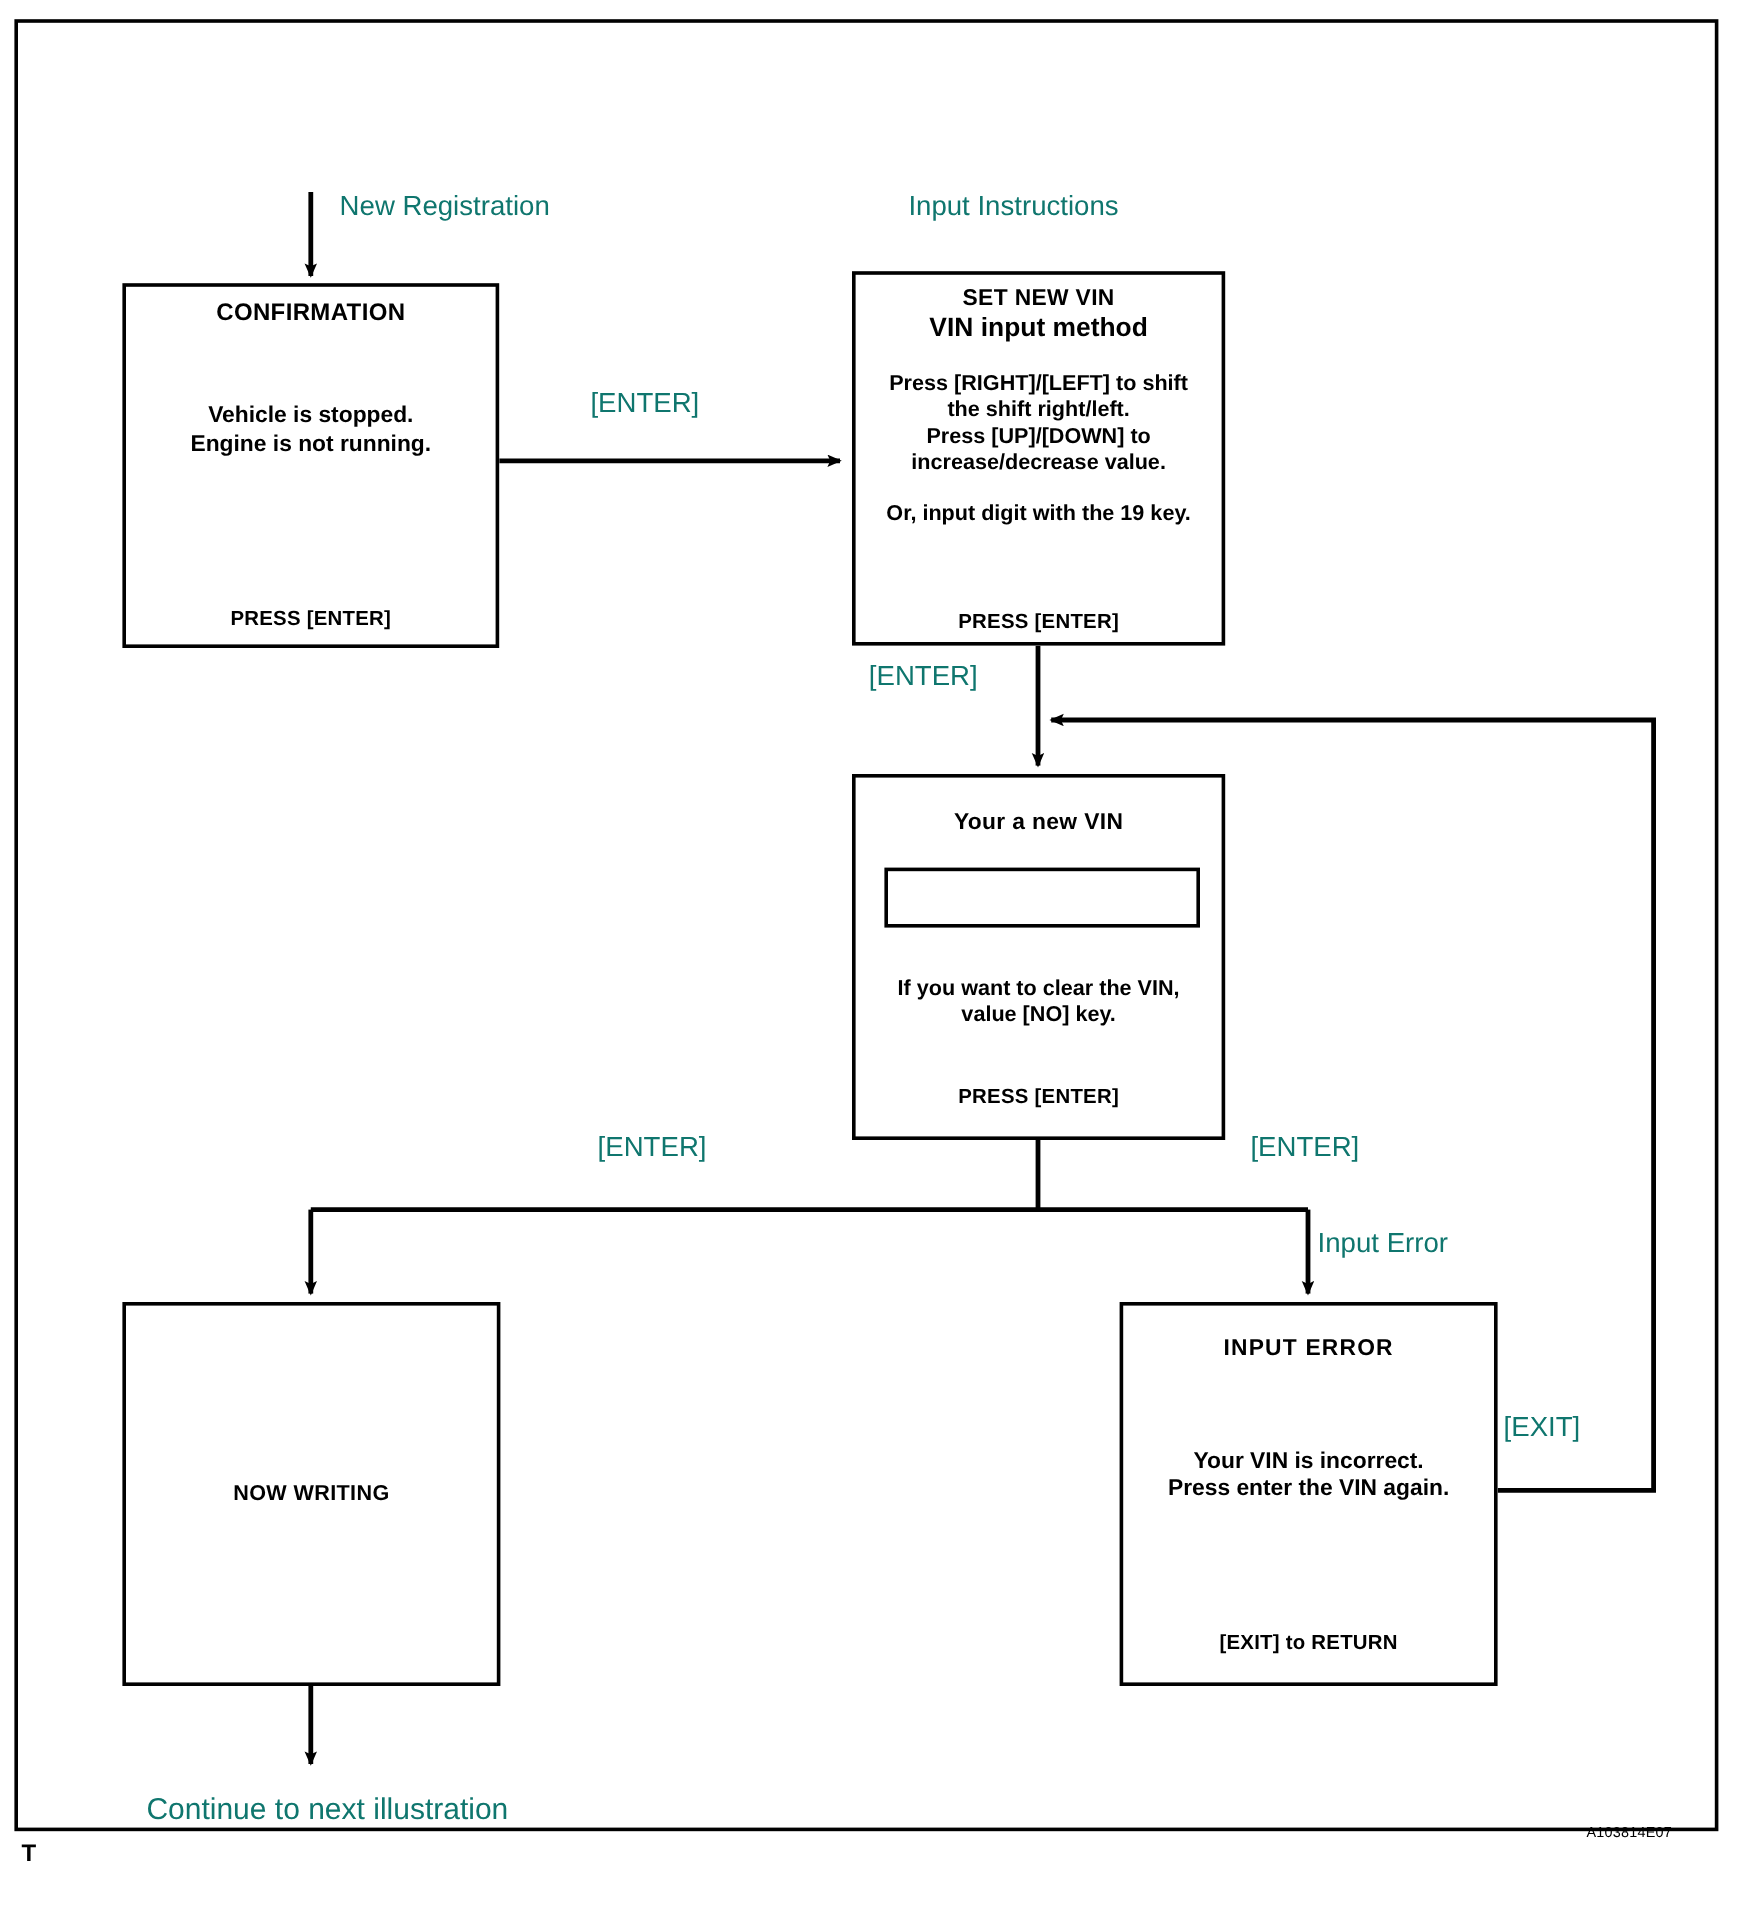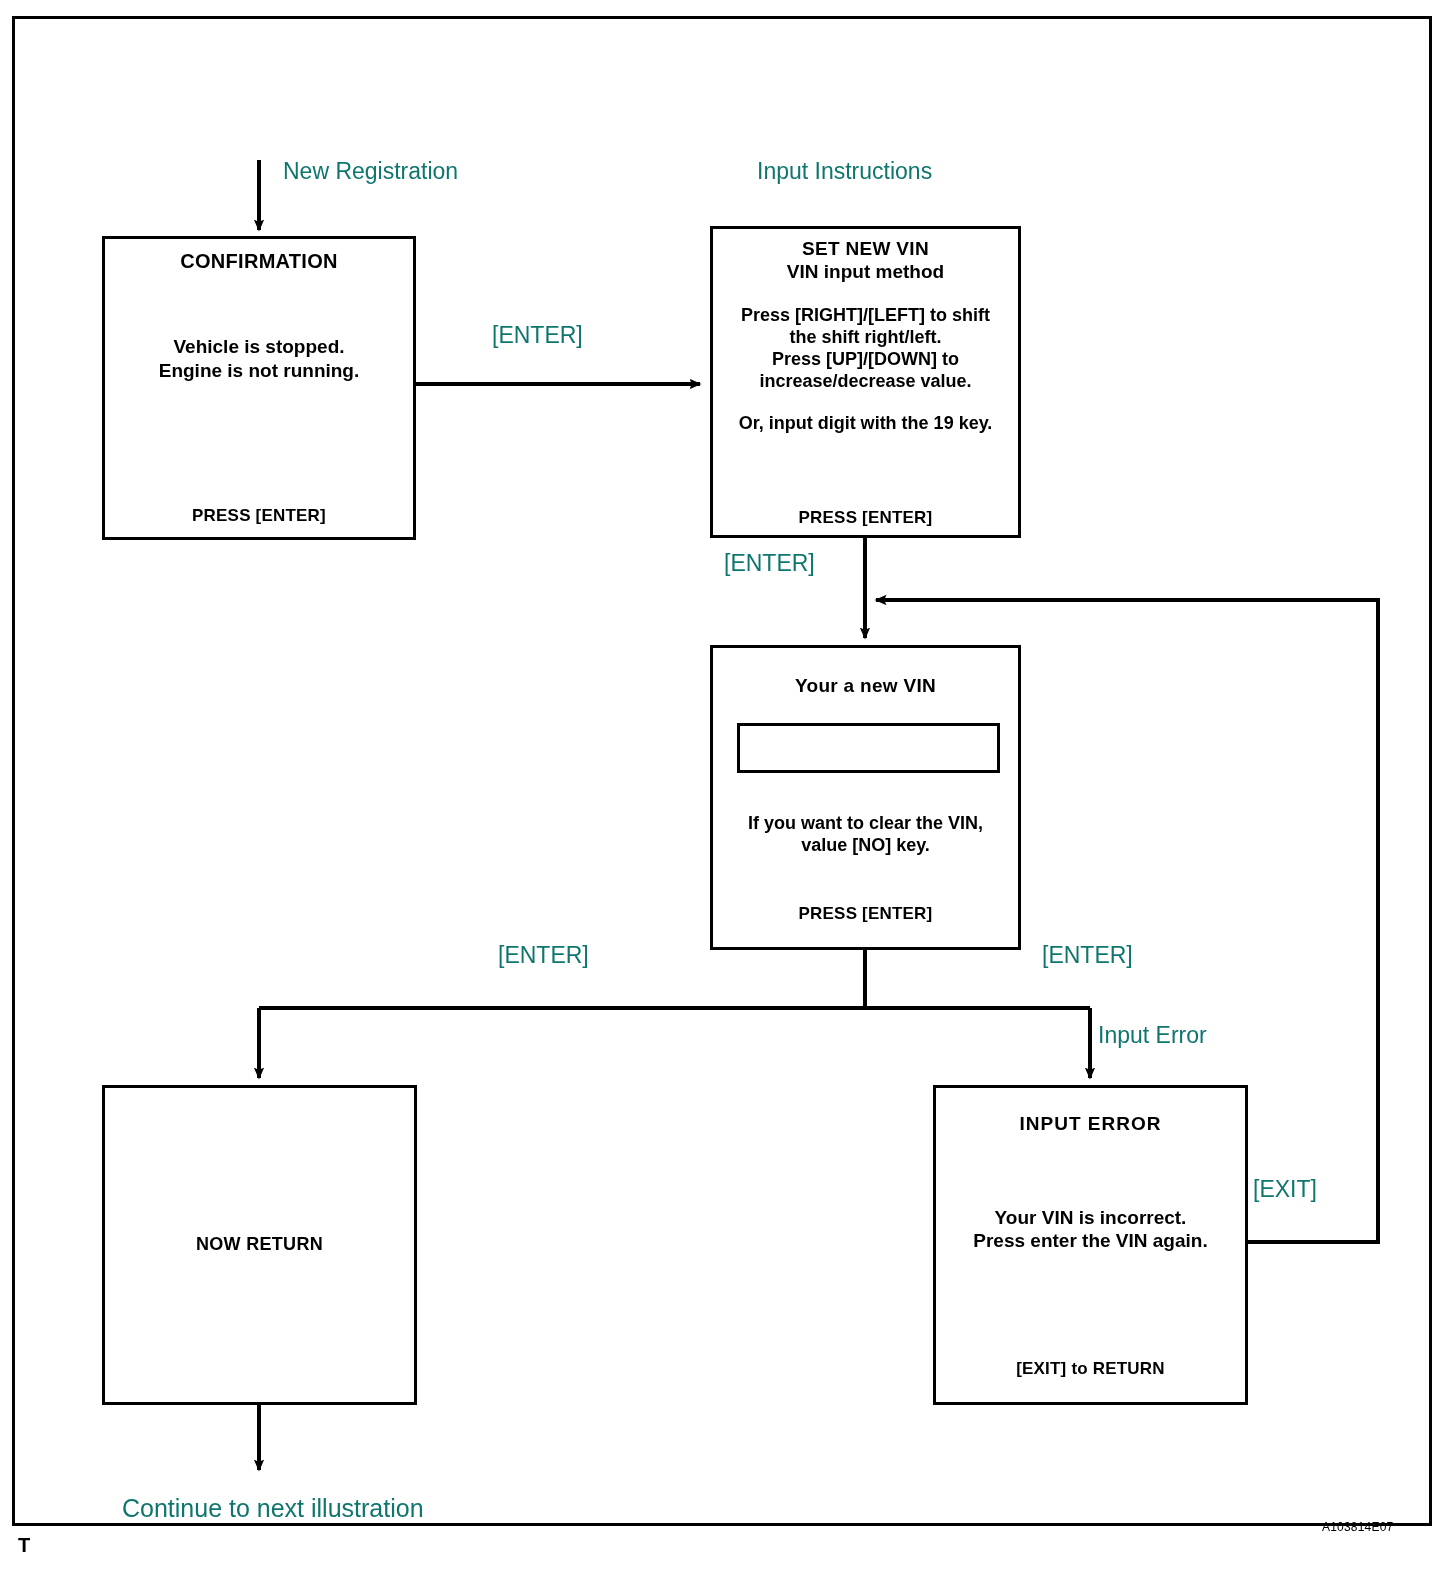--- a/index.html
+++ b/index.html
@@ -50,21 +50,21 @@
   }
   
   #box-confirmation{ left:102px; top:236px; width:314px; height:304px; }
   #box-confirmation .scr-title{ margin-top:10px; }
   #box-confirmation .conf-lines{ margin-top:62px; font-size:19px; }
   #box-confirmation .scr-foot{ bottom:10px; }
 
   
   #box-setvin{ left:710px; top:226px; width:311px; height:312px; }
   #box-setvin .scr-title{ margin-top:8px; font-size:19px;}
-  #box-setvin .sub{ font-size:19px; font-weight:bold; }
+  #box-setvin .sub{ font-size:22px; font-weight:bold; }
   #box-setvin .blk{ margin-top:22px; font-size:18px; font-weight:bold;}
   #box-setvin .blk2{ margin-top:20px; font-size:18px; font-weight:bold;}
   #box-setvin .scr-foot{ bottom:6px; }
 
   
   #box-inputvin{ left:710px; top:645px; width:311px; height:305px; }
   #box-inputvin .scr-title{ margin-top:26px; font-size:19px;}
   #vin-field{
     position:absolute;
     left:24px; top:75px;
@@ -204,21 +204,21 @@
     <div class="scr-title">Your a new VIN</div>
     <div id="vin-field"></div>
     <div class="clearnote">
       <div>If you want to clear the VIN,</div>
       <div>value [NO] key.</div>
     </div>
     <div class="scr-foot">PRESS [ENTER]</div>
   </div>
 
   <div class="screen" id="box-nowwriting">
-    <div class="nw-label">NOW RETURN</div>
+    <div class="nw-label">NOW WRITING</div>
   </div>
 
   <div class="screen" id="box-inputerror">
     <div class="scr-title">INPUT  ERROR</div>
     <div class="err-lines">
       <div>Your VIN is incorrect.</div>
       <div>Press enter the VIN again.</div>
     </div>
     <div class="scr-foot">[EXIT] to RETURN</div>
   </div>

